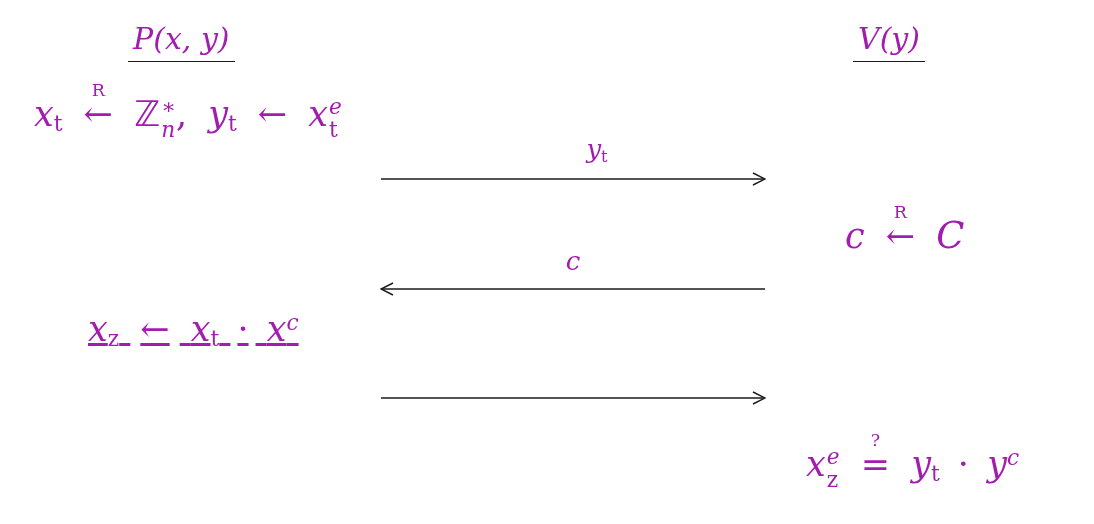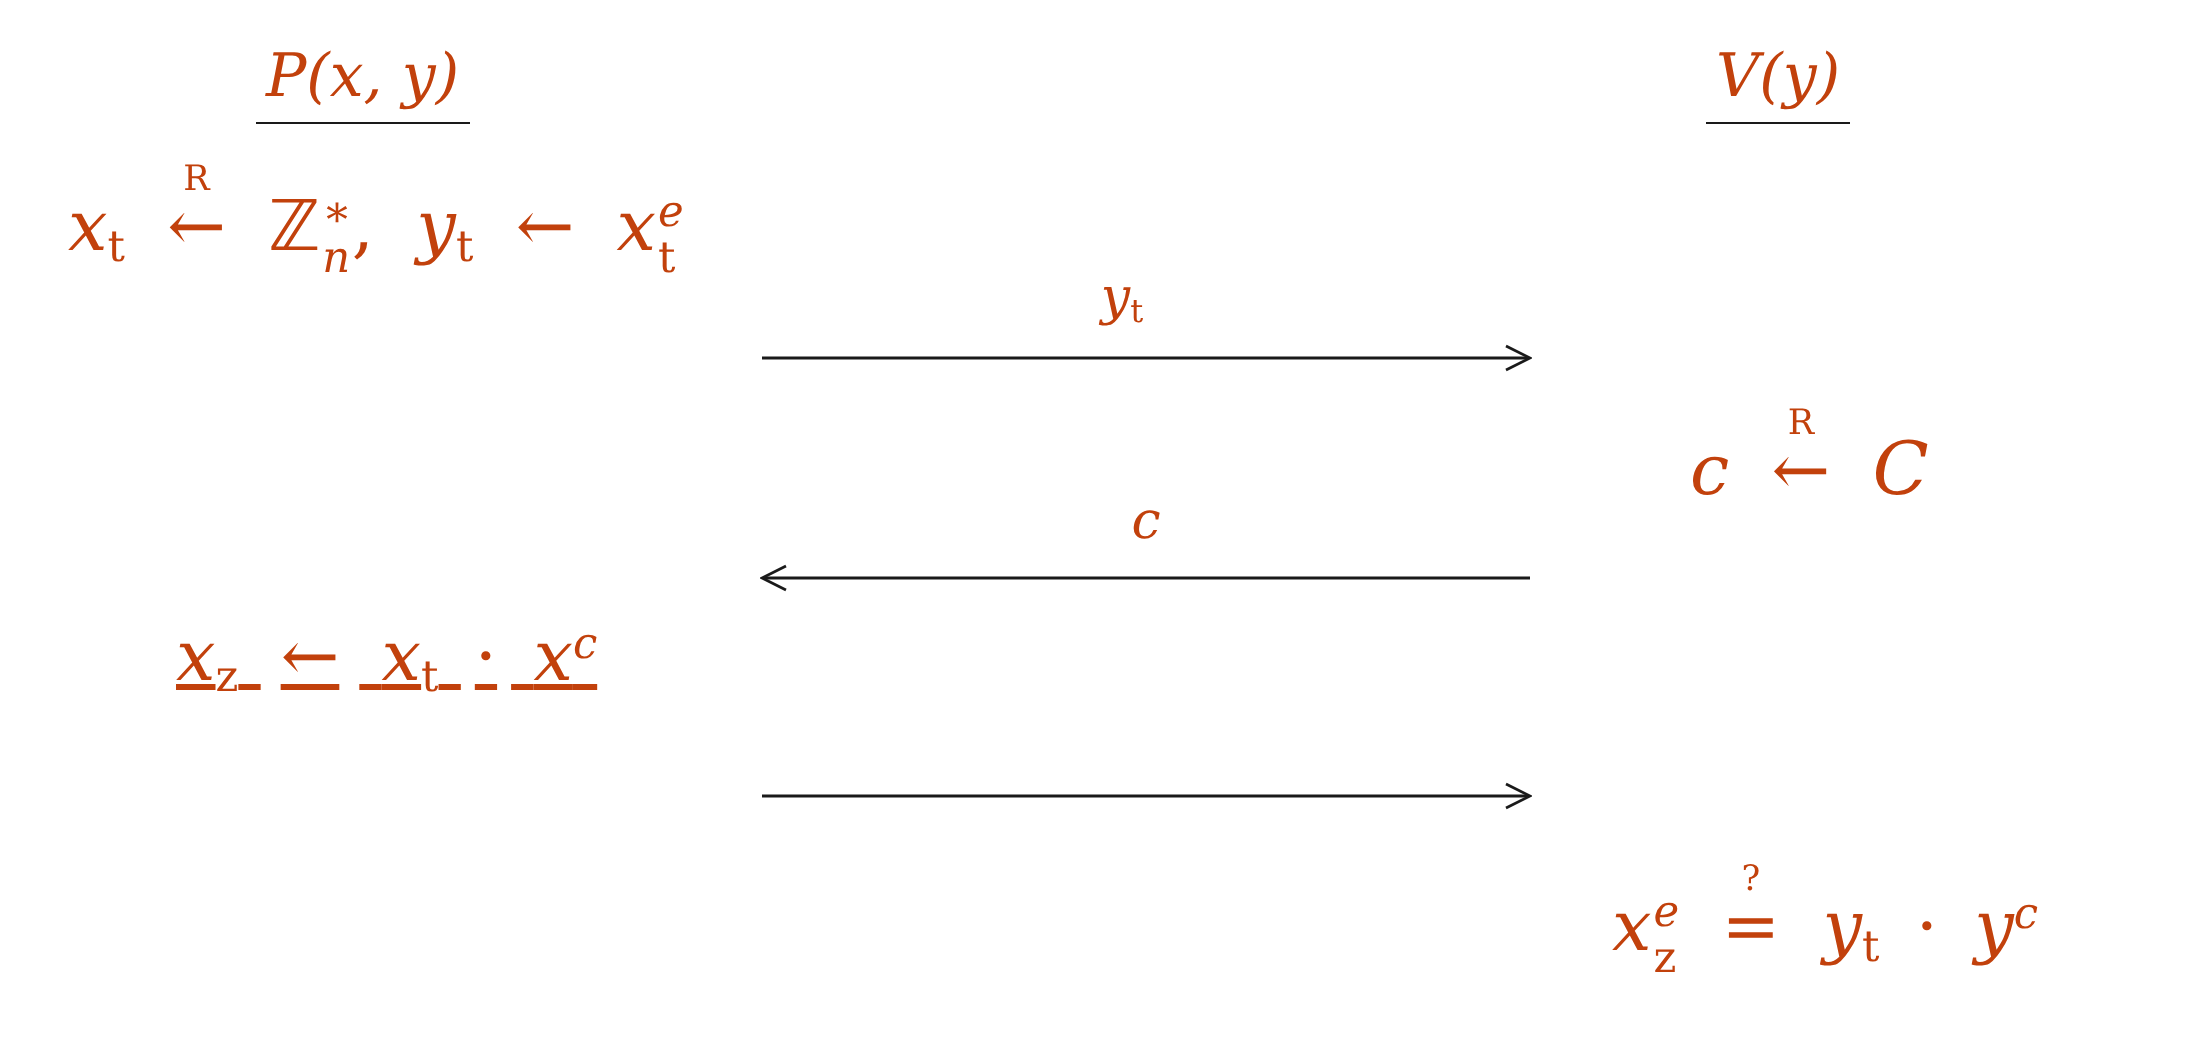--- a/index.html
+++ b/index.html
@@ -4,21 +4,21 @@
 <style>
   * { margin: 0; padding: 0; box-sizing: border-box; }
   html, body { background: #ffffff; }
   .canvas {
     position: relative;
     width: 1094px;
     height: 524px;
     background: #ffffff;
     overflow: hidden;
     font-family: "DejaVu Serif", serif;
-    color: #c2410c;
+    color: #a21caf;
   }
   .abs { position: absolute; white-space: nowrap; }
 
   .header {
     font-size: 30px;
     font-style: italic;
     border-bottom: 1.6px solid #1a1a1a;
     padding: 0 5px 6px 5px;
     line-height: 1.1;
   }
@@ -70,21 +70,21 @@
 
   <div class="abs math" style="left:34px; top:84px;">
     <span><span class="v">x</span><span class="sub">t</span></span>
     <span class="overset rel"><span class="over">R</span><span class="obase">←</span></span>
     <span><span class="bb">ℤ</span><span class="stack"><span class="rm">∗</span><span class="v">n</span></span></span><span class="comma">,</span>
     <span><span class="v">y</span><span class="sub">t</span></span>
     <span class="rel rm">←</span>
     <span><span class="v">x</span><span class="stack"><span class="v">e</span><span class="rm">t</span></span></span>
   </div>
 
-  <div class="abs msg-label" style="left:368px; top:134px; width:386px;">
+  <div class="abs msg-label" style="left:404px; top:134px; width:386px;">
     <span class="v">y</span><span class="sub">t</span>
   </div>
   <svg class="arrow" style="left:380px; top:168px;" width="386" height="18">
     <line x1="1" y1="11" x2="384" y2="11" stroke="#1a1a1a" stroke-width="1.4"></line>
     <path d="M373 5 L385 11 L373 17" fill="none" stroke="#1a1a1a" stroke-width="1.4"></path>
   </svg>
 
   <div class="abs math" style="left:845px; top:206px;">
     <span class="v">c</span>
     <span class="overset rel"><span class="over">R</span><span class="obase">←</span></span>

